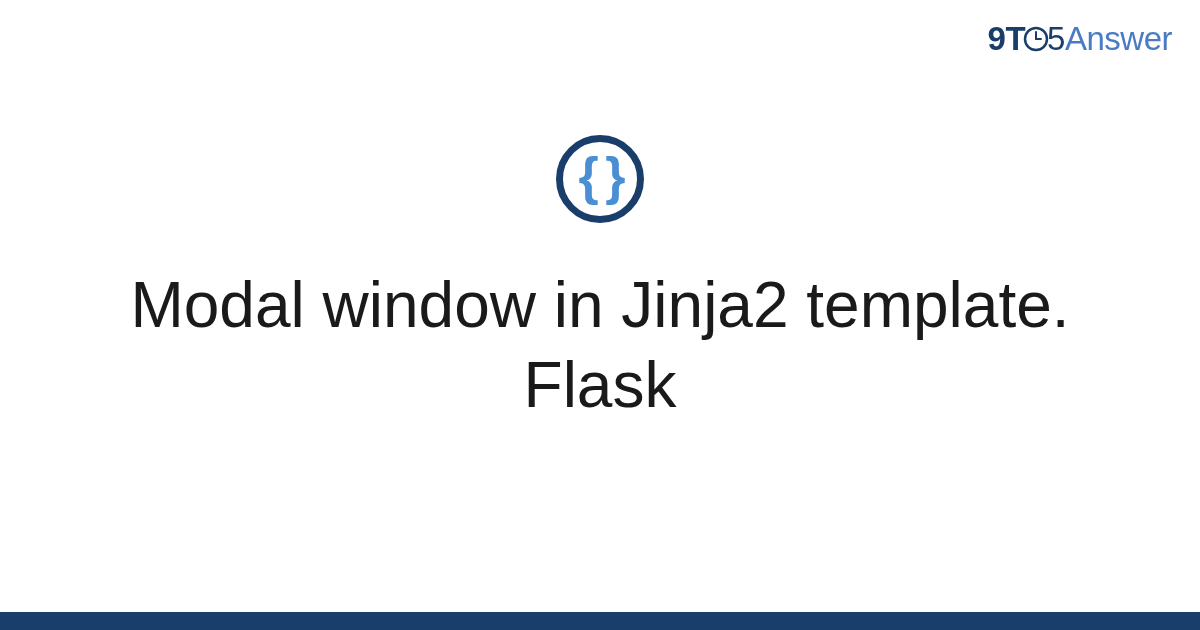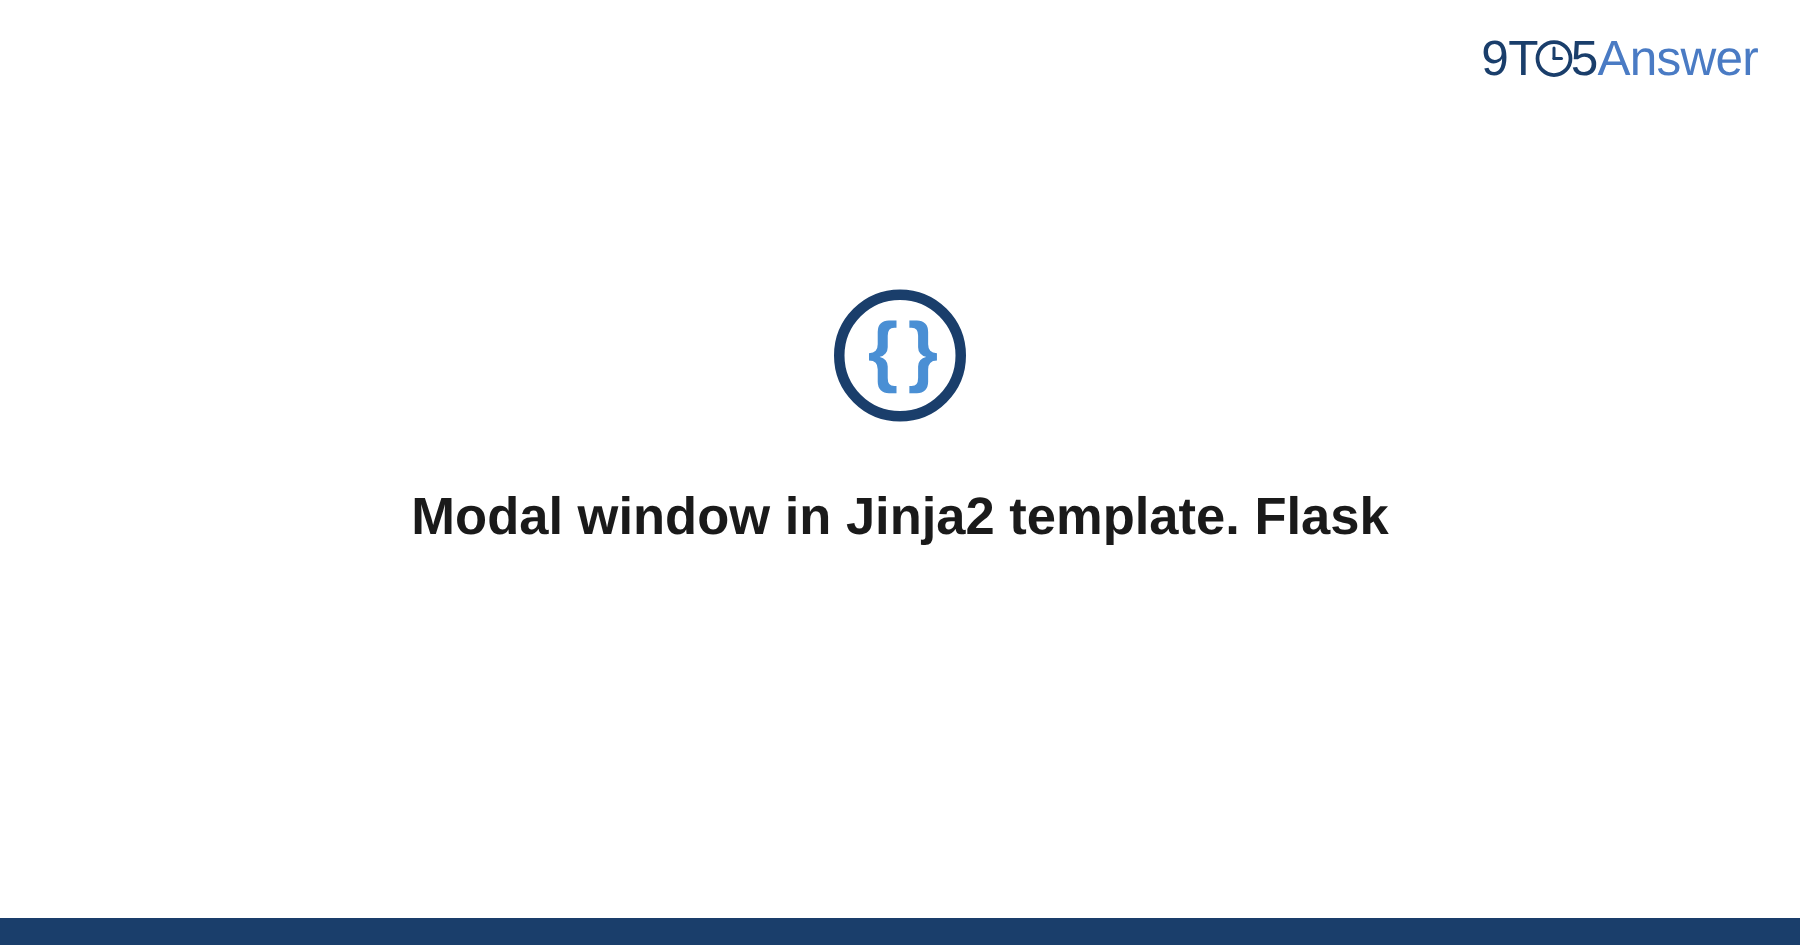--- a/index.html
+++ b/index.html
@@ -22,21 +22,21 @@
       display: flex;
       align-items: center;
     }
     .brand {
       font-size: 33px;
       font-weight: 400;
       letter-spacing: -0.5px;
     }
     .brand-9t {
       color: #1a3e6b;
-      font-weight: 400;
+      font-weight: 700;
     }
     .brand-o {
       display: inline-flex;
       align-items: center;
       justify-content: center;
       vertical-align: middle;
       margin: 0 -2px;
       position: relative;
       top: -2px;
     }
@@ -79,22 +79,22 @@
       font-size: 52px;
       font-weight: 700;
       color: #4a8fd4;
       font-family: "Segoe UI", Arial, sans-serif;
       letter-spacing: -4px;
       line-height: 1;
       position: relative;
       top: -3px;
     }
     .title {
-      font-size: 35px;
-      font-weight: 700;
+      font-size: 64px;
+      font-weight: 400;
       color: #1a1a1a;
       text-align: center;
       line-height: 1.25;
       max-width: 950px;
     }
     .footer-bar {
       position: absolute;
       bottom: 0;
       left: 0;
       right: 0;

